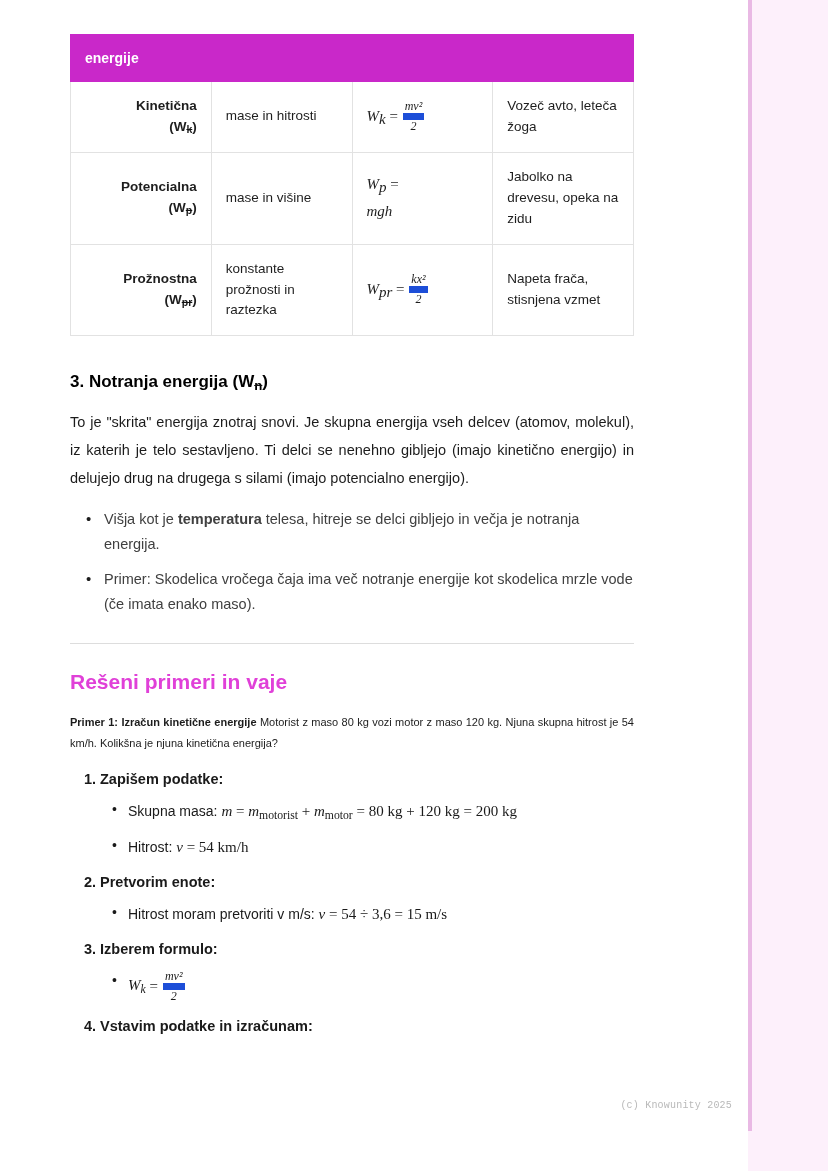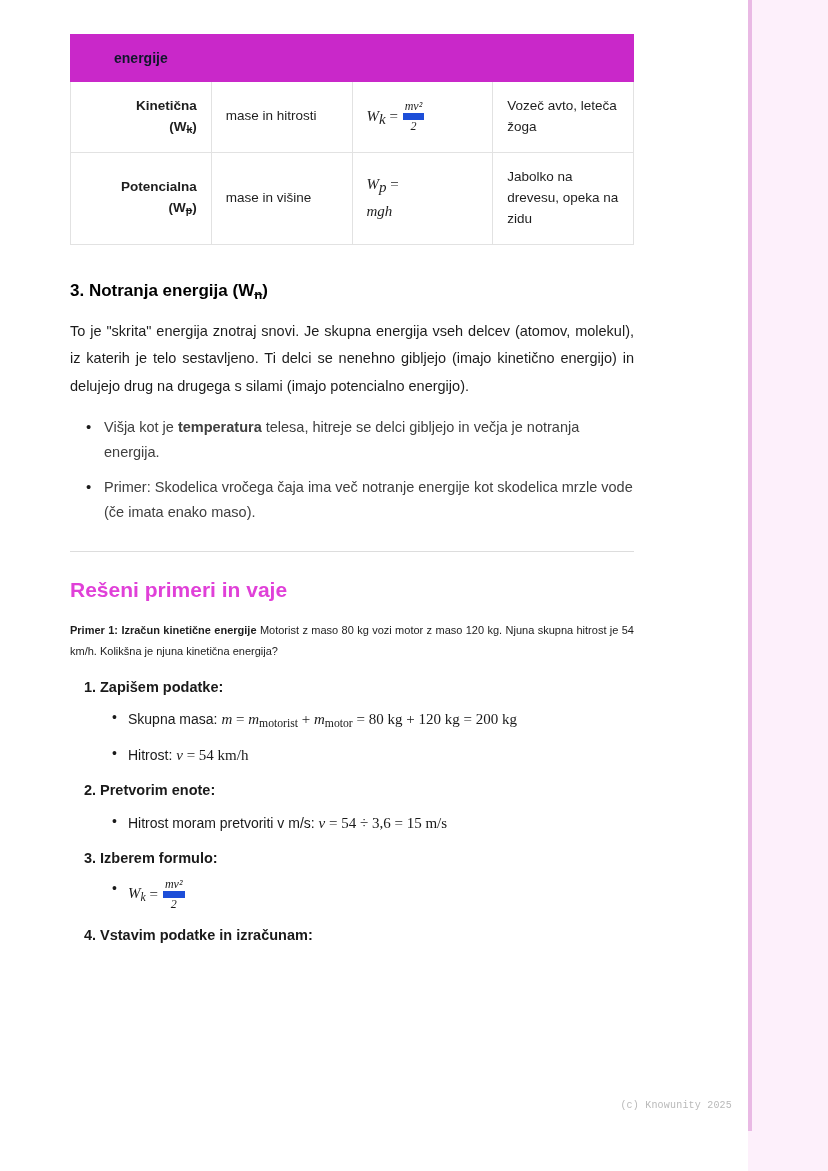--- a/index.html
+++ b/index.html
@@ -45,22 +45,22 @@
   
   table.energy {
     border-collapse: collapse;
     width: 564px;
     margin-top: 34px;
     table-layout: fixed;
     font-size: 13.5px;
   }
   table.energy th {
     background: #c928c9;
-    color: #0f172a;
-    text-align: center;
+    color: #ffffff;
+    text-align: left;
     padding: 12px 14px;
     font-size: 14px;
     font-weight: bold;
     border: 1px solid #c928c9;
     height: 22px;
     vertical-align: middle;
   }
   table.energy td {
     border: 1px solid #e2e2e2;
     padding: 14px 14px;
@@ -230,20 +230,36 @@
           </td>
           <td class="desc">mase in višine</td>
           <td class="form">
             <span class="mathi">W</span><span class="mathi sub">p</span>
             <span class="mathr">=</span><br>
             <span class="mathi">mgh</span>
           </td>
           <td class="ex">Jabolko na drevesu, opeka na zidu</td>
         </tr>
 
+        <tr>
+          <td class="name">
+            <span>Prožnostna</span><br>
+            (W<span class="sub strike">pr</span>)
+          </td>
+          <td class="desc">konstante prožnosti in raztezka</td>
+          <td class="form">
+            <span class="mathi">W</span><span class="mathi sub">pr</span>
+            <span class="mathr">=</span>
+            <span class="frac">
+              <span class="num">kx²</span>
+              <span class="den">2</span>
+            </span>
+          </td>
+          <td class="ex">Napeta frača, stisnjena vzmet</td>
+        </tr>
       </tbody>
     </table>
 
     <h3 class="sec">
       <span>3. Notranja energija (W</span><span class="sub strike">n</span><span>)</span>
     </h3>
 
     <p class="body">To je "skrita" energija znotraj snovi. Je skupna energija vseh delcev (atomov, molekul), iz katerih je telo sestavljeno. Ti delci se nenehno gibljejo (imajo kinetično energijo) in delujejo drug na drugega s silami (imajo potencialno energijo).</p>
 
     <ul class="dots">

